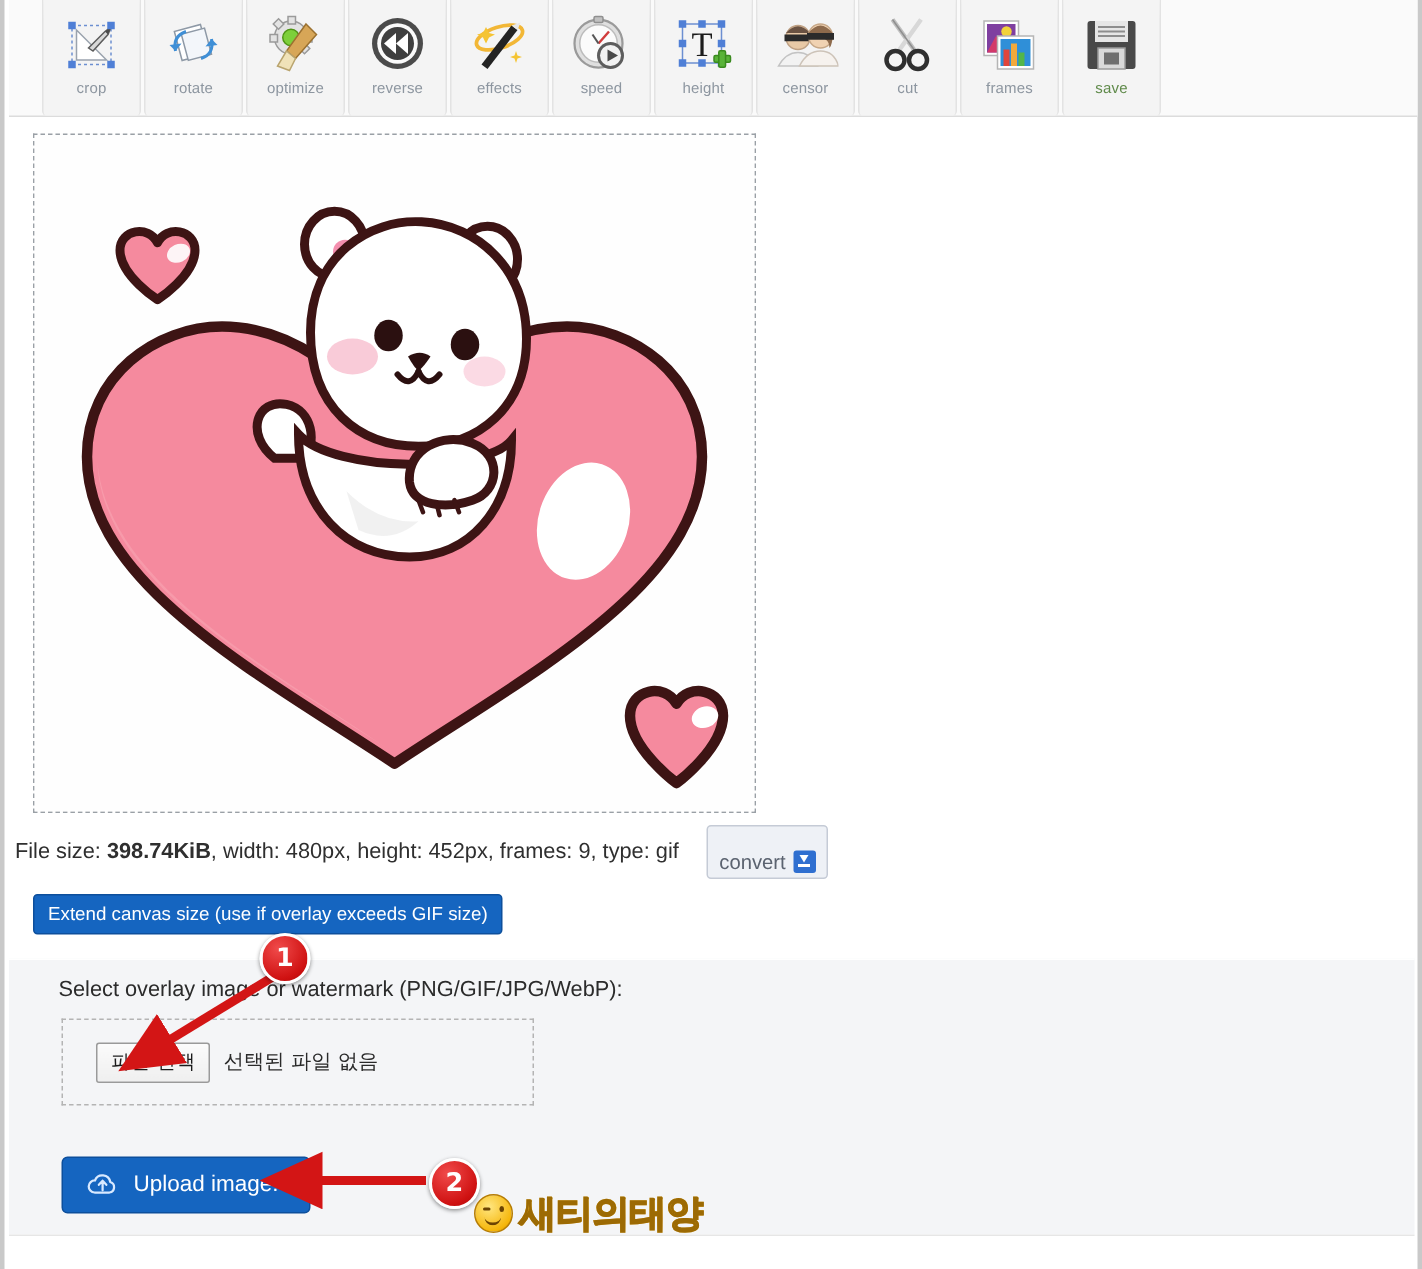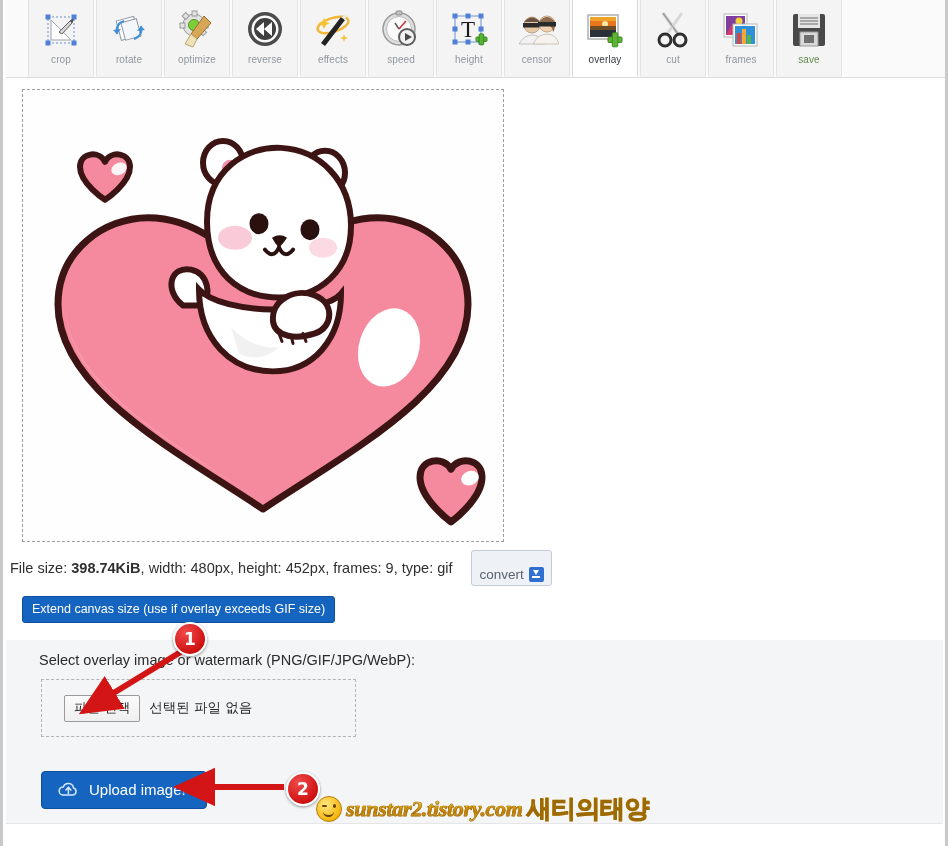--- a/index.html
+++ b/index.html
@@ -463,38 +463,20 @@
           <rect x="8" y="15" width="18" height="4.5" fill="#2b2b2b"></rect>
           <path d="M18 36 q5 -10 14 -10 q9 0 12 10 Z" fill="#f6f2ee" stroke="#cdc3b8"></path>
           <circle cx="32" cy="16" r="8" fill="#f0d2b2" stroke="#c7a888"></circle>
           <path d="M24 14 q8 -10 16 0 q0 8 -2 10 q0 -9 -14 -7 Z" fill="#8d6a4c"></path>
           <rect x="23" y="14" width="18" height="4.5" fill="#2b2b2b"></rect>
         </svg>
       </span>
       <span class="tlabel">censor</span>
     </div>
 
-    <div class="tool selected">
-      <span class="glyph">
-        <svg width="44" height="44" viewBox="0 0 44 44">
-          <rect x="5" y="7" width="30" height="24" fill="#ffffff" stroke="#b0b0b0" stroke-width="1.5"></rect>
-          <rect x="7" y="9" width="26" height="20" fill="#21262b"></rect>
-          <rect x="7" y="9" width="26" height="9" fill="#f0a32a"></rect>
-          <rect x="7" y="13" width="26" height="5" fill="#e8761b"></rect>
-          <circle cx="22" cy="16" r="3" fill="#fde9a6"></circle>
-          <rect x="7" y="18" width="26" height="11" fill="#2b3138"></rect>
-          <path d="M7 18 h26 v4 h-26 Z" fill="#8a5a22" opacity=".7"></path>
-          <g fill="#5cb536" stroke="#3c8a1c" stroke-width="1">
-            <rect x="25" y="29" width="14" height="5.5" rx="1"></rect>
-            <rect x="29.3" y="24.8" width="5.5" height="14" rx="1"></rect>
-          </g>
-        </svg>
-      </span>
-      <span class="tlabel">overlay</span>
-    </div>
 
     <div class="tool">
       <span class="glyph">
         <svg width="44" height="44" viewBox="0 0 44 44">
           <path d="M12 5 L27 26" stroke="#bfbfbf" stroke-width="3" fill="none"></path>
           <path d="M31 5 L16 26" stroke="#d8d8d8" stroke-width="3" fill="none"></path>
           <path d="M12 5 L27 26" stroke="#8f8f8f" stroke-width="1" fill="none"></path>
           <circle cx="14" cy="32" r="6" fill="none" stroke="#2f2f2f" stroke-width="3"></circle>
           <circle cx="29" cy="32" r="6" fill="none" stroke="#2f2f2f" stroke-width="3"></circle>
         </svg>
@@ -634,19 +616,18 @@
     <line x1="281" y1="787" x2="203" y2="787" stroke="#d31515" stroke-width="6" marker-end="url(#arrowhead)"></line>
   </svg>
 
   <div class="badge" id="badge1">1</div>
   <div class="badge" id="badge2">2</div>
 
   <div class="watermark">
     <span class="wm-face">
         <span class="wm-eye"></span>
       </span>
-    <span class="wm-url">sunstar2.tistory.com</span>
     <span class="wm-ko">새티의태양</span>
   </div>
 
   <div class="bottom-strip"></div>
 
 </div>
 
 </body></html>

